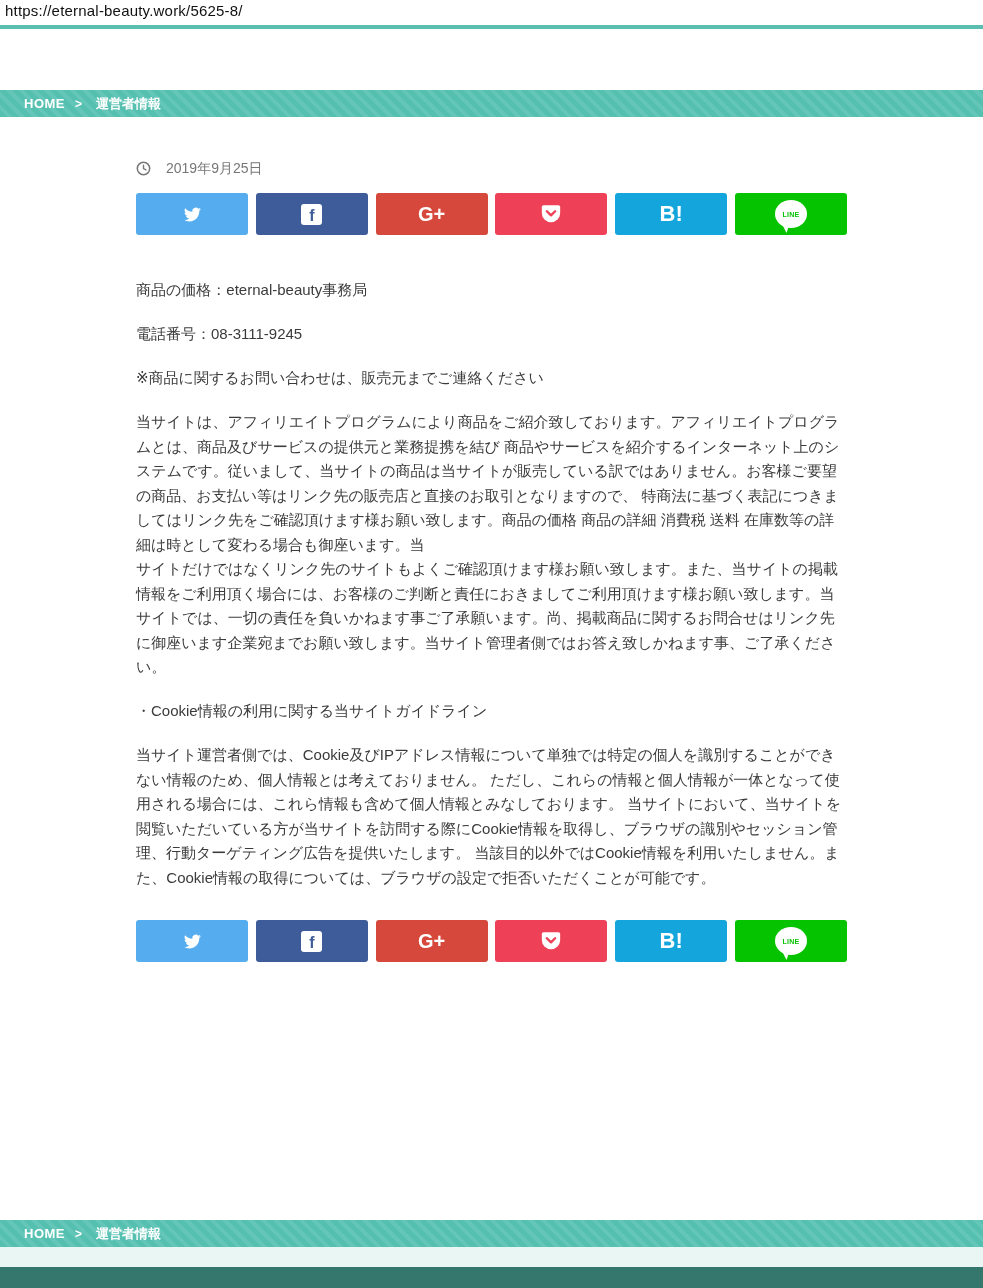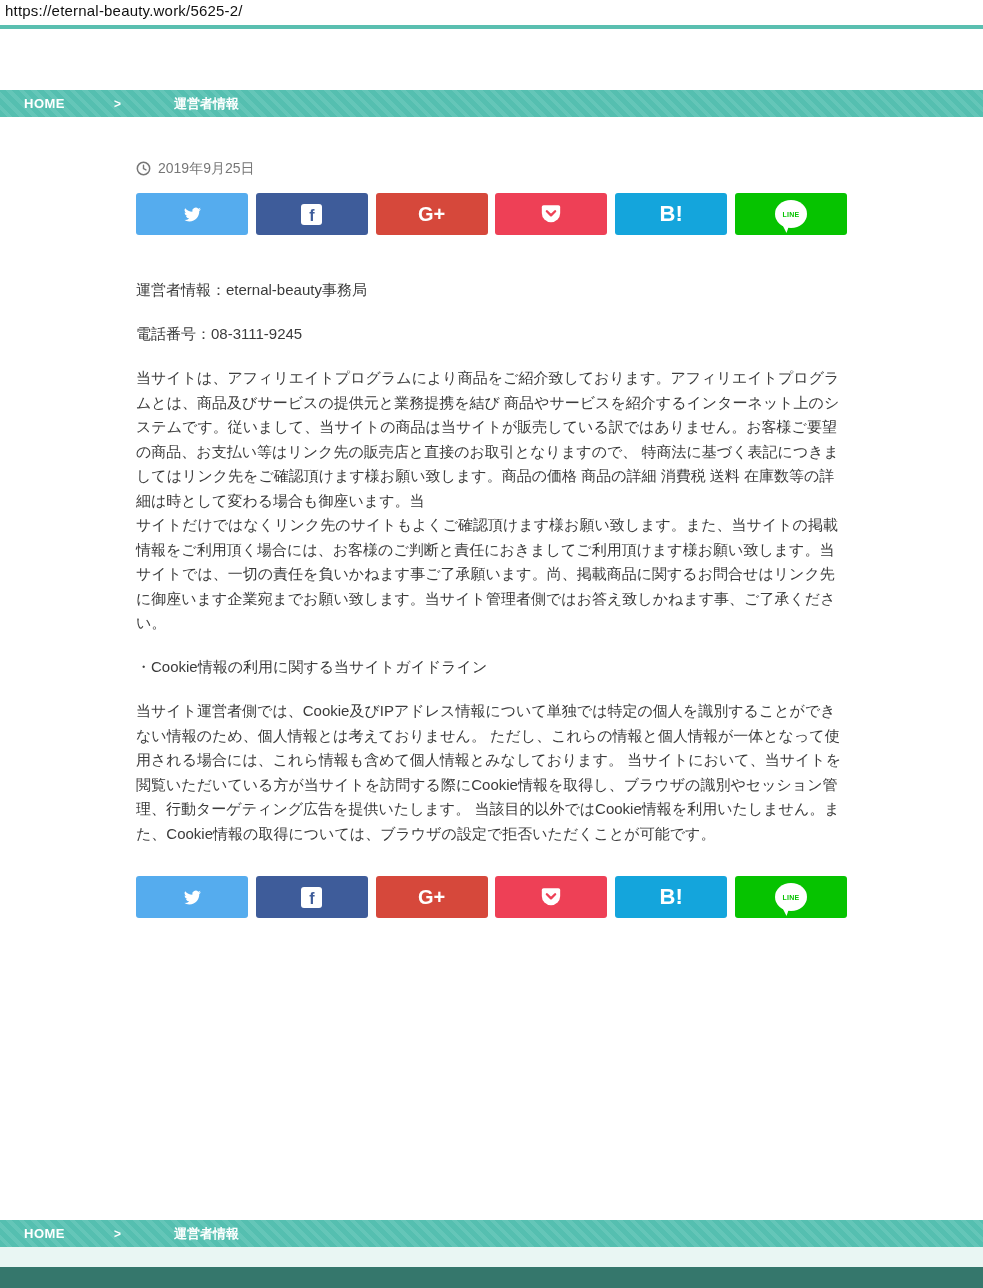--- a/index.html
+++ b/index.html
@@ -13,36 +13,36 @@
     position:absolute;top:2px;left:5px;font-size:15px;color:#111;
     letter-spacing:.2px;white-space:nowrap;
   }
   .top-rule{position:absolute;top:25px;left:0;width:100%;height:4px;background:#5abfb0;}
 
   
   .crumb-band{
     position:absolute;left:0;width:100%;height:27px;
     background:repeating-linear-gradient(45deg,#55bfb0 0 5px,#64c6b8 5px 9px);
     display:flex;align-items:center;box-sizing:border-box;padding-left:24px;
-    color:#ffffff;font-size:13px;gap:39px;
+    color:#ffffff;font-size:13px;
   }
   .crumb-band.top{top:90px;}
   .crumb-band.bottom{bottom:41px;}
   .crumb-home{color:#ffffff;font-weight:bold;text-decoration:none;letter-spacing:.5px;cursor:pointer;}
   .crumb-sep{margin:0 14px 0 10px;font-weight:bold;font-size:12px;}
   .crumb-cur{font-weight:bold;}
 
   
   .mint-band{position:absolute;bottom:21px;left:0;width:100%;height:20px;background:#e9f6f3;}
   .dark-band{position:absolute;bottom:0;left:0;width:100%;height:21px;background:#35776c;}
 
   
   .content{position:absolute;top:117px;left:136px;width:711px;}
   .date-row{
-    margin-top:42px;display:flex;align-items:center;gap:7px;
+    margin-top:42px;display:flex;align-items:center;gap:15px;
     color:#777777;font-size:14px;line-height:18px;
   }
   .date-row svg{display:block;}
 
   
   .share-row{display:flex;justify-content:space-between;margin-top:16px;}
   .share-row.bottom{margin-top:30px;}
   .share-btn{
     width:112px;height:42px;border-radius:3px;display:flex;
     align-items:center;justify-content:center;cursor:pointer;text-decoration:none;
@@ -69,21 +69,21 @@
   
   .article{margin-top:43px;}
   .article p{
     margin:0 0 19.5px 0;color:#3b3b3b;font-size:15px;line-height:24.5px;
     white-space:pre-line;overflow-wrap:anywhere;
   }
 </style>
 </head>
 <body>
 
-<div class="url-text">https://eternal-beauty.work/5625-2/</div>
+<div class="url-text">https://eternal-beauty.work/5625-8/</div>
 <div class="top-rule"></div>
 
 <div class="crumb-band top">
   <a class="crumb-home">HOME</a>
   <span class="crumb-sep">&gt;</span>
   <span class="crumb-cur">運営者情報</span>
 </div>
 
 <div class="content">
 
@@ -119,22 +119,23 @@
       <span class="ht-label">B!</span>
     </a>
     <a class="share-btn" style="background-color: rgb(6, 195, 0);">
       <span class="line-bubble">
           <span class="line-word">LINE</span>
         </span>
     </a>
   </div>
 
   <div class="article">
-    <p>運営者情報：eternal-beauty事務局</p>
+    <p>商品の価格：eternal-beauty事務局</p>
     <p>電話番号：08-3111-9245</p>
+    <p>※商品に関するお問い合わせは、販売元までご連絡ください</p>
     <p>当サイトは、アフィリエイトプログラムにより商品をご紹介致しております。アフィリエイトプログラムとは、商品及びサービスの提供元と業務提携を結び 商品やサービスを紹介するインターネット上のシステムです。従いまして、当サイトの商品は当サイトが販売している訳ではありません。お客様ご要望の商品、お支払い等はリンク先の販売店と直接のお取引となりますので、 特商法に基づく表記につきましてはリンク先をご確認頂けます様お願い致します。商品の価格 商品の詳細 消費税 送料 在庫数等の詳細は時として変わる場合も御座います。当
 サイトだけではなくリンク先のサイトもよくご確認頂けます様お願い致します。また、当サイトの掲載情報をご利用頂く場合には、お客様のご判断と責任におきましてご利用頂けます様お願い致します。当サイトでは、一切の責任を負いかねます事ご了承願います。尚、掲載商品に関するお問合せはリンク先に御座います企業宛までお願い致します。当サイト管理者側ではお答え致しかねます事、ご了承ください。</p>
     <p>・Cookie情報の利用に関する当サイトガイドライン</p>
     <p>当サイト運営者側では、Cookie及びIPアドレス情報について単独では特定の個人を識別することができない情報のため、個人情報とは考えておりません。 ただし、これらの情報と個人情報が一体となって使用される場合には、これら情報も含めて個人情報とみなしております。 当サイトにおいて、当サイトを閲覧いただいている方が当サイトを訪問する際にCookie情報を取得し、ブラウザの識別やセッション管理、行動ターゲティング広告を提供いたします。 当該目的以外ではCookie情報を利用いたしません。また、Cookie情報の取得については、ブラウザの設定で拒否いただくことが可能です。</p>
   </div>
 
   <div class="share-row bottom">
     <a class="share-btn" style="background-color: rgb(85, 172, 238);">
       <svg width="21" height="17" viewBox="0 0 24 24">
           <path fill="#ffffff" d="M23.95 4.57a10 10 0 0 1-2.82.77 4.96 4.96 0 0 0 2.16-2.72c-.95.56-2 .96-3.13 1.18a4.92 4.92 0 0 0-8.38 4.48A13.94 13.94 0 0 1 1.64 3.16a4.92 4.92 0 0 0 1.52 6.57 4.9 4.9 0 0 1-2.23-.62v.06a4.92 4.92 0 0 0 3.95 4.83 4.96 4.96 0 0 1-2.21.08 4.93 4.93 0 0 0 4.6 3.42A9.87 9.87 0 0 1 0 19.54a13.9 13.9 0 0 0 7.55 2.21c9.05 0 14-7.5 14-13.99 0-.21 0-.42-.02-.63a10 10 0 0 0 2.42-2.56z"></path>

